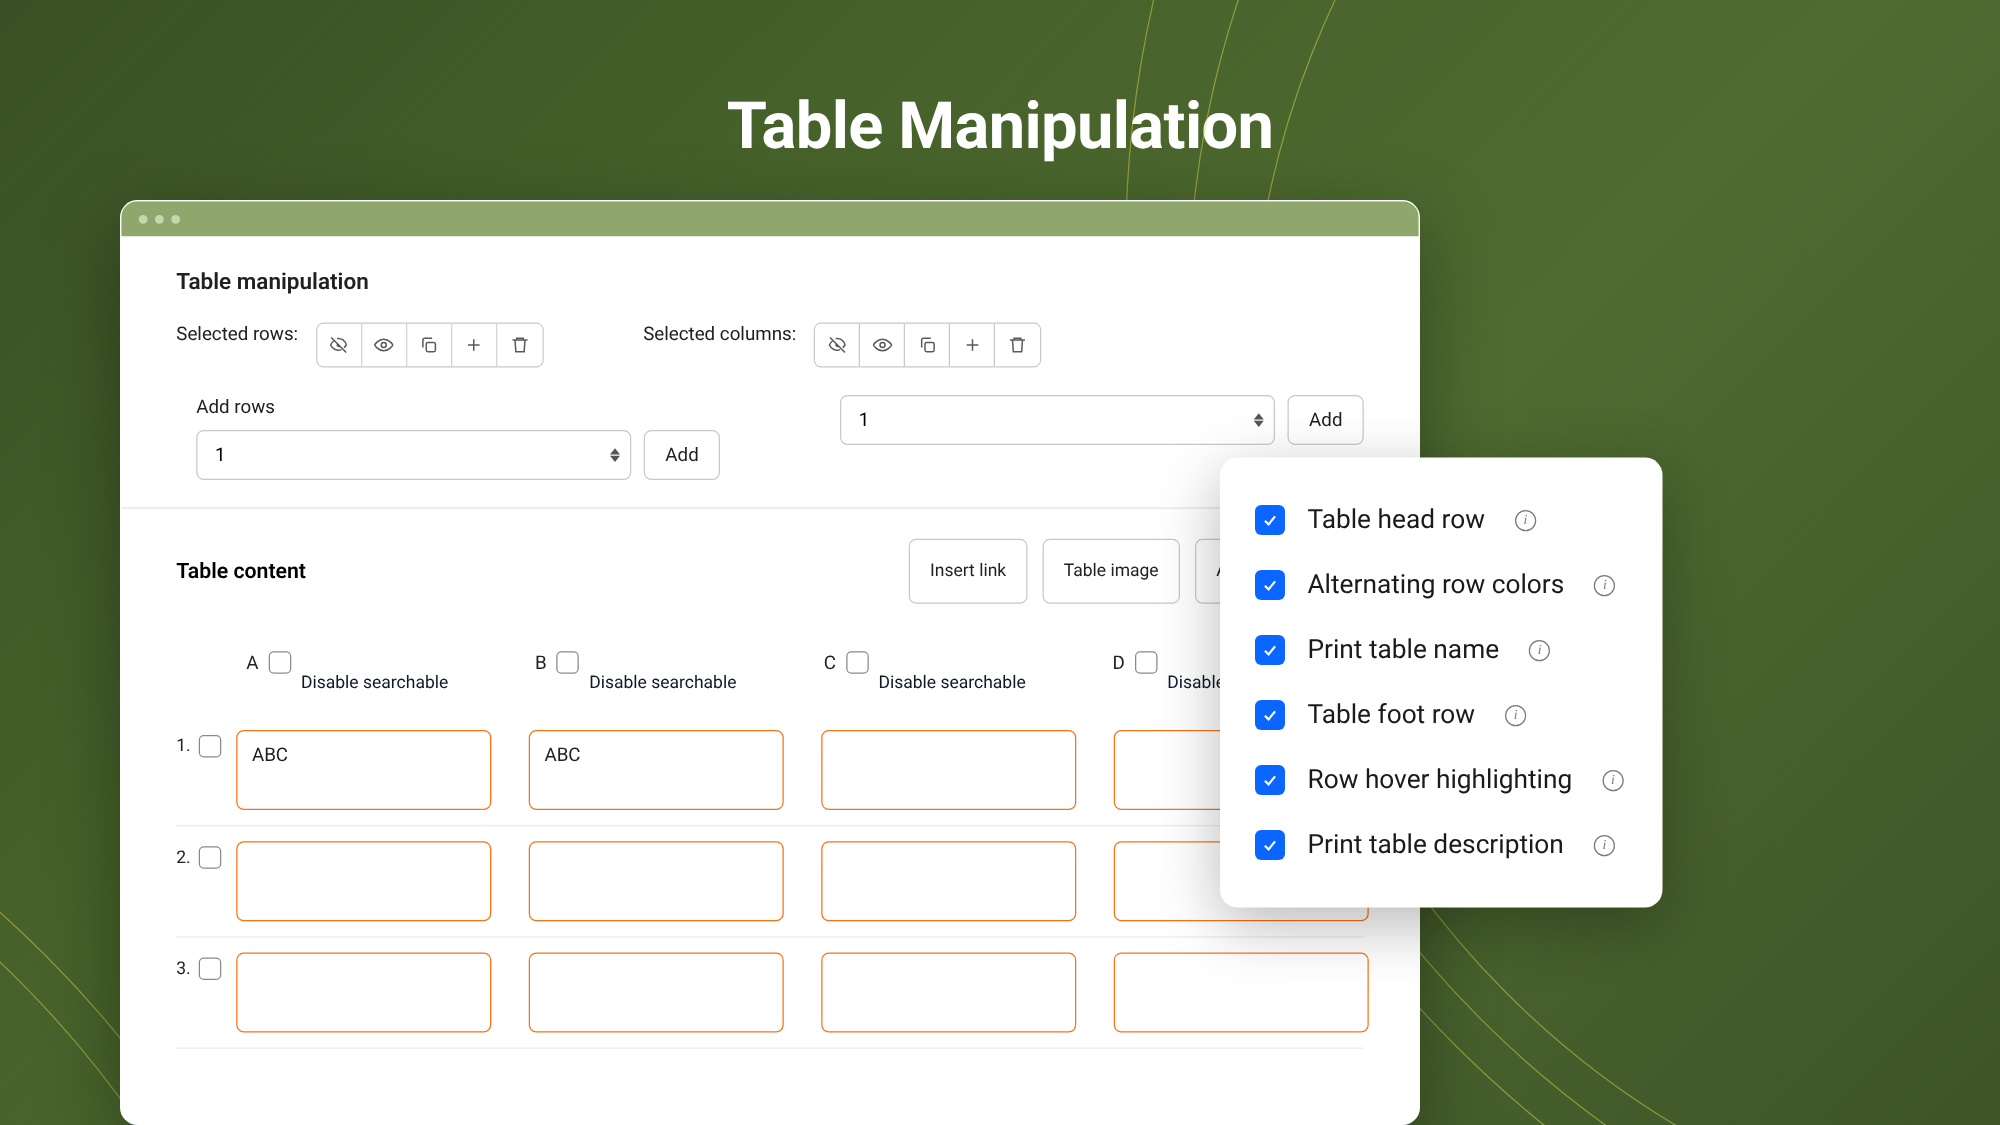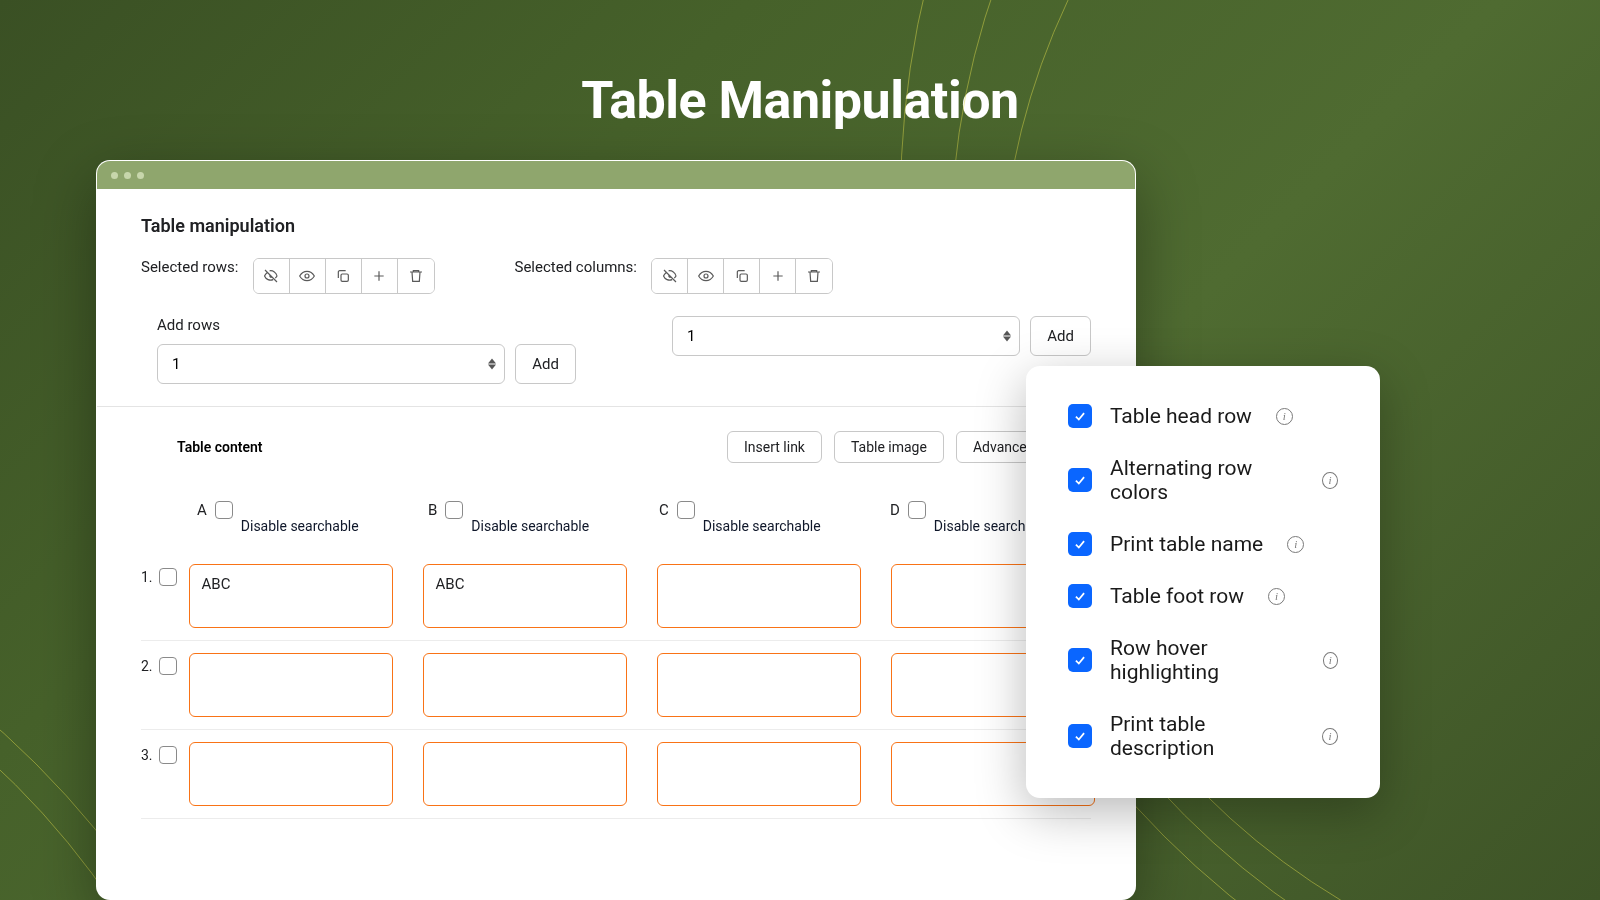--- a/index.html
+++ b/index.html
@@ -91,24 +91,24 @@
   .add-btn {
     height: 40px; padding: 0 16px;
     border: 1px solid #c8c8c8; border-radius: 6px;
     background: #fff; font-size: 15px; color: #202124;
     display: flex; align-items: center; cursor: pointer;
   }
 
   .divider { height: 1px; background: #e4e4e4; margin: 0 -44px; }
 
   .content-header { display: flex; align-items: center; justify-content: space-between; padding: 24px 0 18px; }
-  .content-header h3 { font-size: 14px; font-weight: 600; margin-left: 36px; }
+  .content-header h3 { font-size: 17px; font-weight: 600; }
   .content-actions { display: flex; gap: 12px; }
   .outline-btn {
-    height: 32px; padding: 0 16px;
+    height: 52px; padding: 0 16px;
     border: 1px solid #c8c8c8; border-radius: 6px;
     background: #fff; font-size: 14px; color: #202124;
     display: flex; align-items: center; cursor: pointer;
   }
 
   .table-area { padding-top: 4px; }
   .col-headers { display: flex; align-items: center; padding-left: 56px; gap: 30px; margin-bottom: 18px; }
   .col-header { display: flex; align-items: center; gap: 8px; width: 204px; }
   .col-letter { font-size: 15px; color: #202124; }
   .checkbox { width: 18px; height: 18px; border: 1.5px solid #8a8a8a; border-radius: 4px; background: #fff; flex-shrink: 0; cursor: pointer; }
@@ -122,26 +122,26 @@
     width: 204px; height: 64px;
     border: 1px solid #f97316; border-radius: 6px;
     padding: 10px 12px;
     font-size: 15px; color: #202124;
     background: #fff;
   }
 
   
   .popover {
     position: absolute;
-    left: 1026px; top: 366px;
+    left: 976px; top: 366px;
     width: 354px;
     background: #fff;
     border-radius: 14px;
     box-shadow: 0 14px 50px rgba(0,0,0,0.28);
-    padding: 24px 42px;
+    padding: 24px 28px;
   }
   .pop-item { display: flex; align-items: center; gap: 18px; padding: 14px 0; }
   .pop-check {
     width: 24px; height: 24px; border-radius: 5px;
     background: #0a66ff;
     display: flex; align-items: center; justify-content: center;
     flex-shrink: 0; cursor: pointer;
   }
   .pop-check svg { width: 14px; height: 14px; stroke: #fff; stroke-width: 3; fill: none; }
   .pop-label { font-size: 21px; color: #1a1a1a; }

